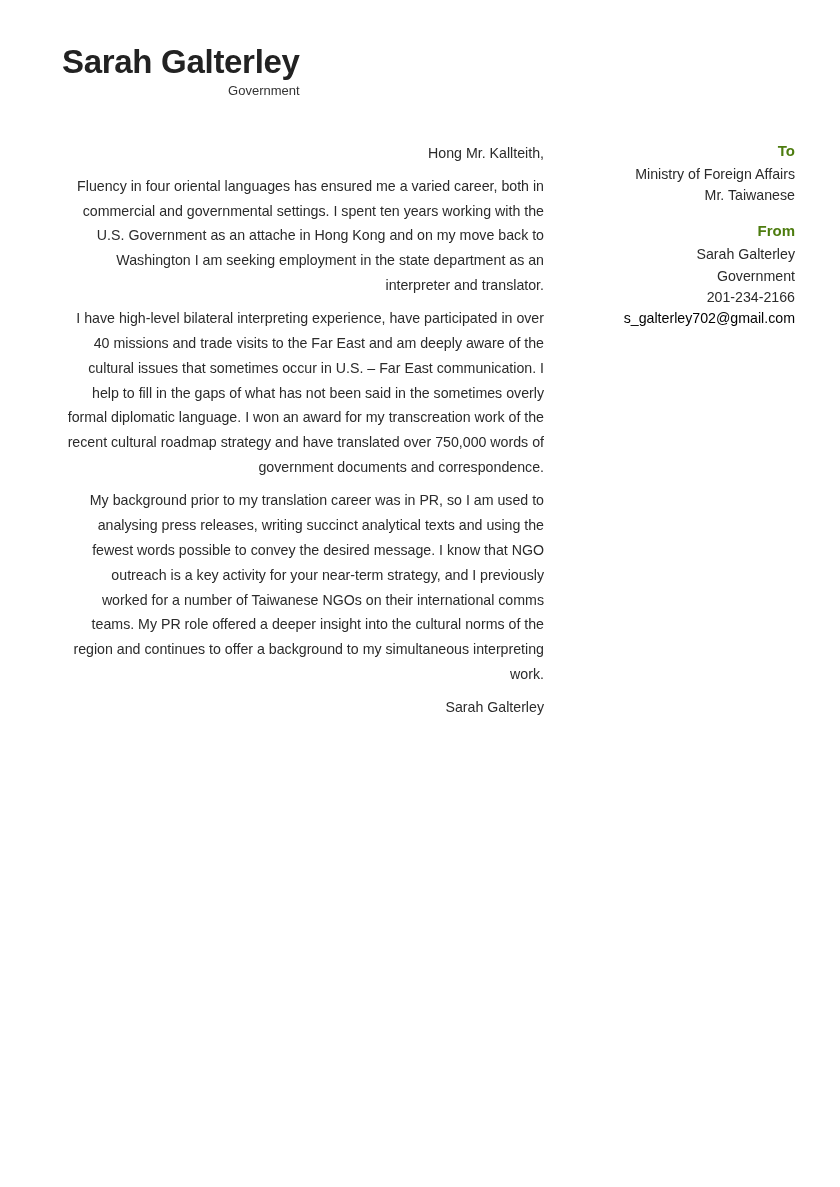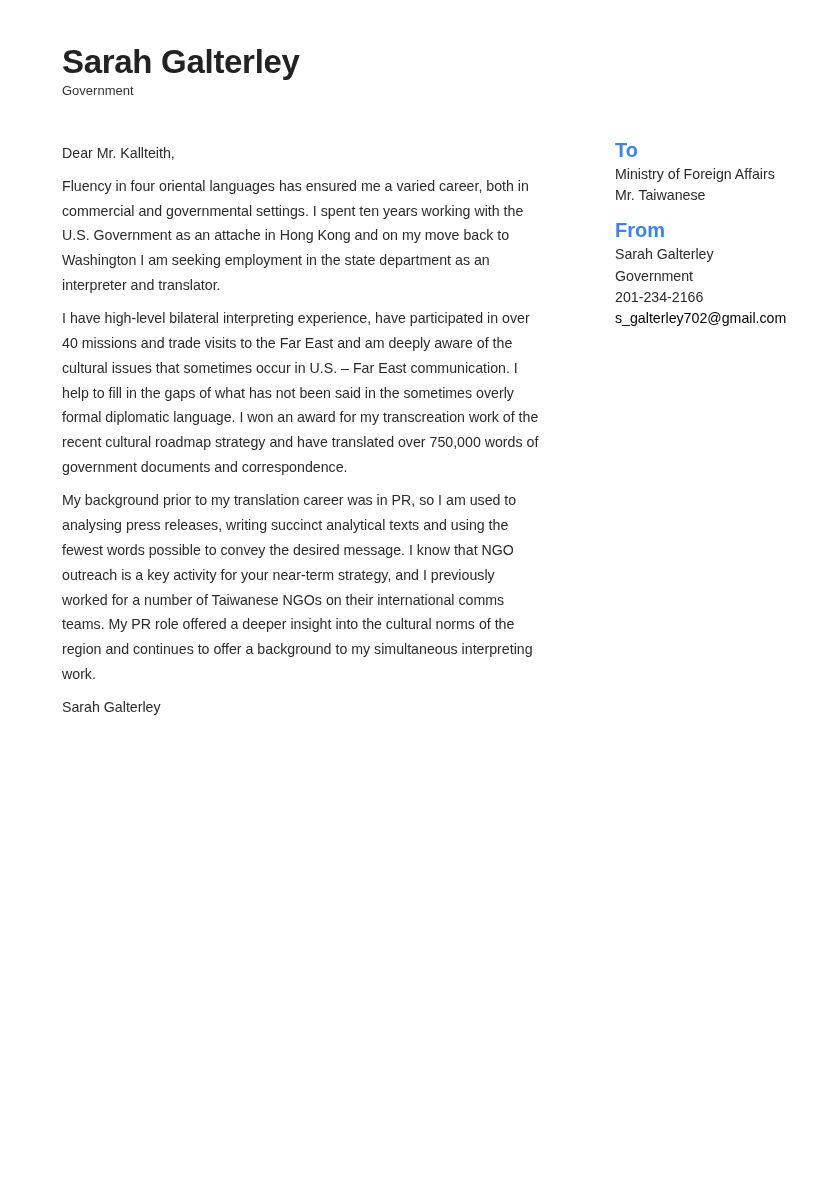--- a/index.html
+++ b/index.html
@@ -1,15 +1,15 @@
 <!DOCTYPE html>
 <html><head>
   <meta charset="utf-8">
   <style>
-    * { margin: 0; padding: 0; box-sizing: border-box; }
+    * { margin: 0; padding: 0; box-sizing: border-box; text-align: right; }
     html, body {
       width: 840px;
       height: 1187px;
       background: #ffffff;
     }
     body {
       font-family: "Liberation Sans", "DejaVu Sans", sans-serif;
       color: #2b2b2b;
       position: relative;
       overflow: hidden;
@@ -54,22 +54,22 @@
       position: absolute;
       left: 615px;
       top: 140px;
       width: 180px;
       font-size: 14.2px;
       line-height: 21.2px;
       color: #2b2b2b;
     }
     .sidebar .heading {
       font-weight: bold;
-      font-size: 20px;
-      color: #3b82f6;
+      font-size: 15px;
+      color: #4d7c0f;
       line-height: 21px;
       margin-bottom: 3px;
     }
     .sidebar .block { margin-bottom: 14px; }
     .sidebar .line { display: block; }
     .sidebar .email {
       color: #000000;
       text-decoration: none;
     }
   </style>
@@ -77,21 +77,21 @@
 <body>
 
 <div class="page">
 
   <div class="header">
     <div class="name">Sarah Galterley</div>
     <div class="subtitle">Government</div>
   </div>
 
   <div class="letter">
-    <p class="salutation">Dear Mr. Kallteith,</p>
+    <p class="salutation">Hong Mr. Kallteith,</p>
     <p>Fluency in four oriental languages has ensured me a varied career, both in commercial and governmental settings. I spent ten years working with the U.S. Government as an attache in Hong Kong and on my move back to Washington I am seeking employment in the state department as an interpreter and translator.</p>
     <p>I have high-level bilateral interpreting experience, have participated in over 40 missions and trade visits to the Far East and am deeply aware of the cultural issues that sometimes occur in U.S. – Far East communication. I help to fill in the gaps of what has not been said in the sometimes overly formal diplomatic language. I won an award for my transcreation work of the recent cultural roadmap strategy and have translated over 750,000 words of government documents and correspondence.</p>
     <p>My background prior to my translation career was in PR, so I am used to analysing press releases, writing succinct analytical texts and using the fewest words possible to convey the desired message. I know that NGO outreach is a key activity for your near-term strategy, and I previously worked for a number of Taiwanese NGOs on their international comms teams. My PR role offered a deeper insight into the cultural norms of the region and continues to offer a background to my simultaneous interpreting work.</p>
     <p>Sarah Galterley</p>
   </div>
 
   <div class="sidebar">
     <div class="block">
       <div class="heading">To</div>
       <span class="line">Ministry of Foreign Affairs</span>

